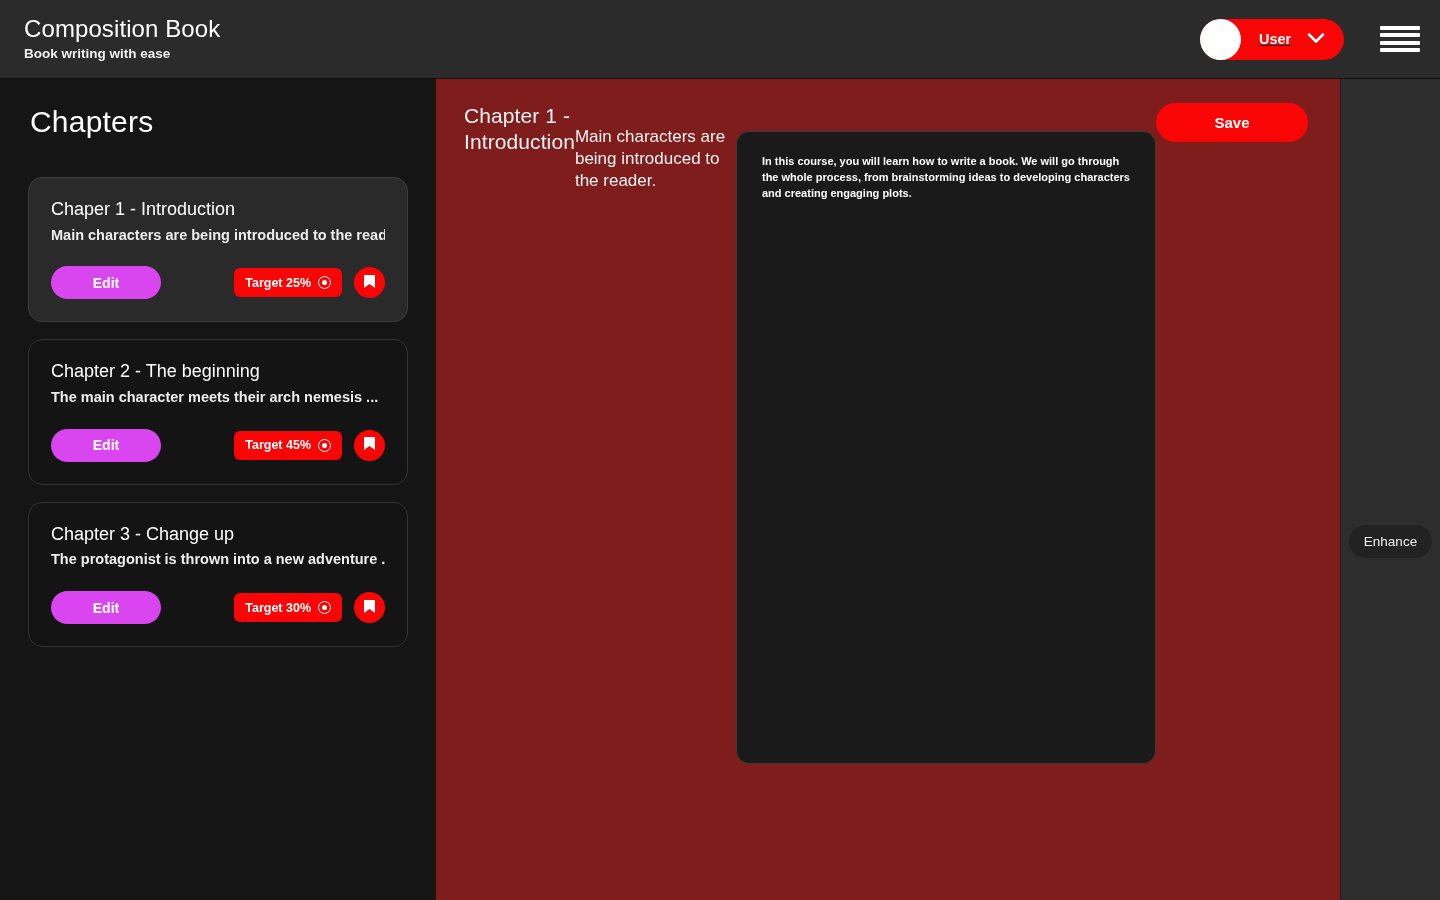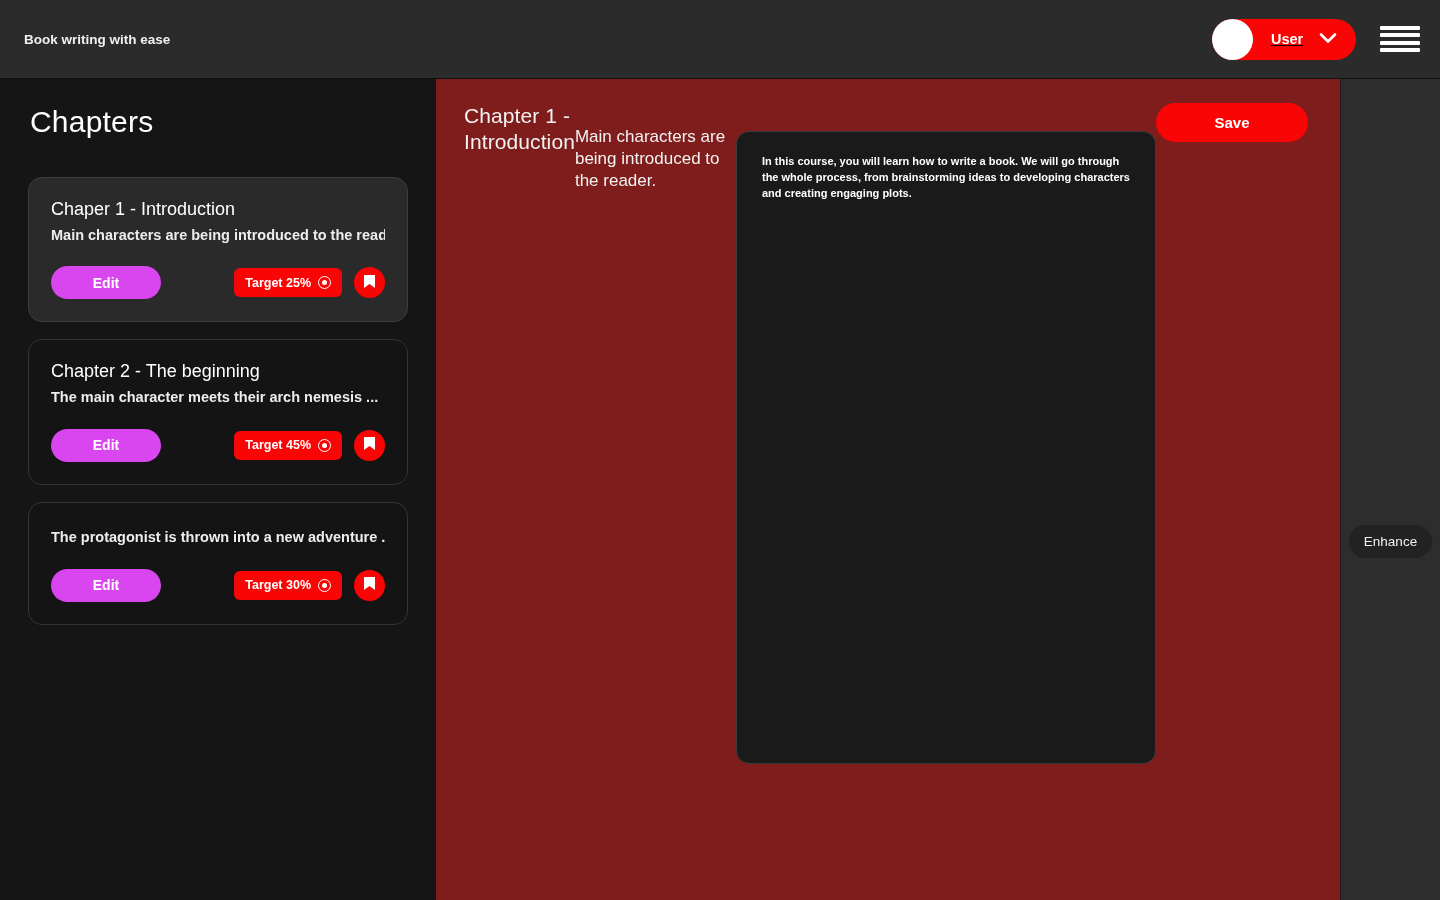--- a/index.html
+++ b/index.html
@@ -41,21 +41,21 @@
     letter-spacing: .1px;
   }
   .brand-sub {
     font-size: 13.5px;
     font-weight: 700;
     color: #f0f0f0;
     line-height: 1.3;
     margin-top: 2px;
   }
 
-  .header-right { display: flex; align-items: center; gap: 24px; text-decoration: underline; }
+  .header-right { display: flex; align-items: center; gap: 36px; text-decoration: underline; }
 
   .user-pill {
     display: flex;
     align-items: center;
     background: #fa0505;
     border-radius: 999px;
     height: 41px;
     padding-right: 18px;
     min-width: 144px;
     cursor: pointer;
@@ -293,20 +293,21 @@
     white-space: nowrap;
   }
 </style>
 </head>
 <body>
 
 <div class="app">
 
   <div class="header">
     <div class="brand">
+      <div class="brand-title">Composition Book</div>
       <div class="brand-sub">Book writing with ease</div>
     </div>
 
     <div class="header-right">
       <div class="user-pill">
         <div class="avatar"></div>
         <span class="user-name">User</span>
         <span class="chev">
           <svg width="18" height="12" viewBox="0 0 18 12" fill="none">
             <path d="M2 2.5 L9 9.5 L16 2.5" stroke="#ffffff" stroke-width="2.6" stroke-linecap="round" stroke-linejoin="round"></path>
@@ -368,20 +369,21 @@
             <svg width="13" height="15" viewBox="0 0 13 15" fill="none">
               <path d="M1 1 H12 V14 L6.5 10 L1 14 Z" fill="#ffffff"></path>
             </svg>
           </span>
         </button>
       </div>
     </div>
   </div>
 
   <div class="chapter-card">
+    <div class="chapter-name">Chapter 3 - Change up</div>
     <div class="chapter-desc">The protagonist is thrown into a new adventure ...</div>
     <div class="card-actions">
       <button class="edit-btn">Edit</button>
       <div class="right-actions">
         <button class="target-badge">
           <span>Target 30%</span>
           <span class="target-ring">
                     <i></i>
                   </span>
         </button>

